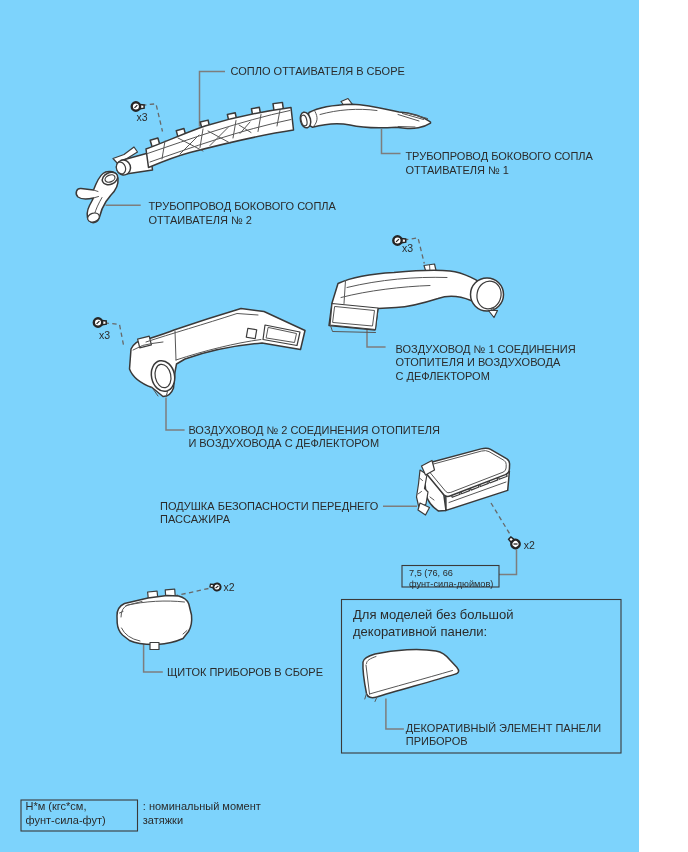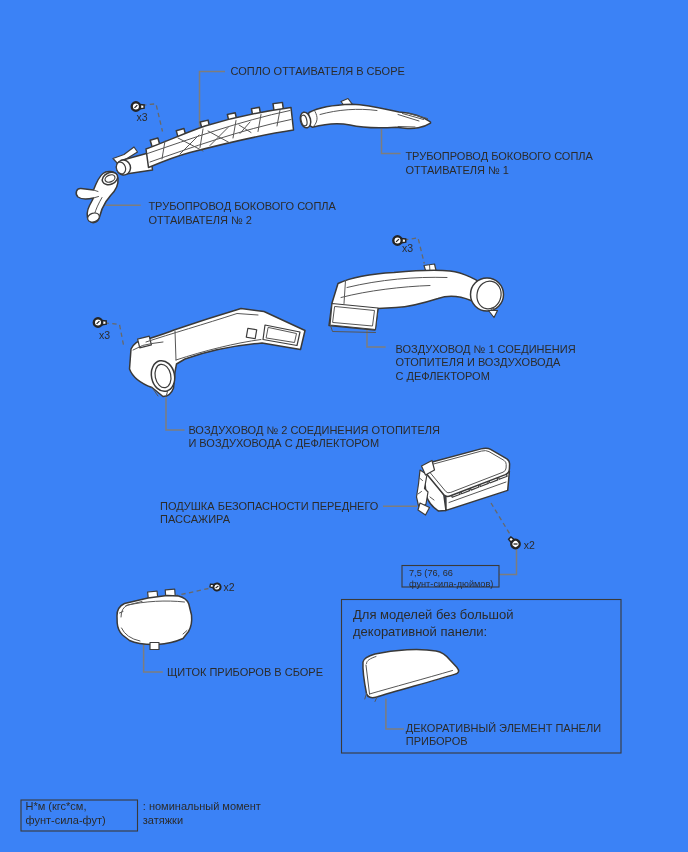--- a/index.html
+++ b/index.html
@@ -1,16 +1,16 @@
 <!DOCTYPE html>
 <html><head>
 <meta charset="utf-8">
 <style>
 html,body{margin:0;padding:0;background:#fff;}
-#pg{position:relative;width:688px;height:852px;background:#3b82f6;overflow:hidden;}
+#pg{position:relative;width:639px;height:852px;background:#7dd3fc;overflow:hidden;}
 svg{position:absolute;left:0;top:0;}
 text{font-family:"Liberation Sans",sans-serif;fill:#2b2b2b;}
 .t11{font-size:11px;}
 .t13{font-size:13px;}
 .t93{font-size:9.2px;}
 .t105{font-size:10.5px;}
 .o{fill:#fff;stroke:#393939;stroke-width:1.5;stroke-linejoin:round;stroke-linecap:round;}
 .o2{fill:#fff;stroke:#3c3c3c;stroke-width:1.2;stroke-linejoin:round;stroke-linecap:round;}
 .i{fill:none;stroke:#565656;stroke-width:1.0;stroke-linejoin:round;stroke-linecap:round;}
 .ld{fill:none;stroke:#7d7d7d;stroke-width:1.5;}

